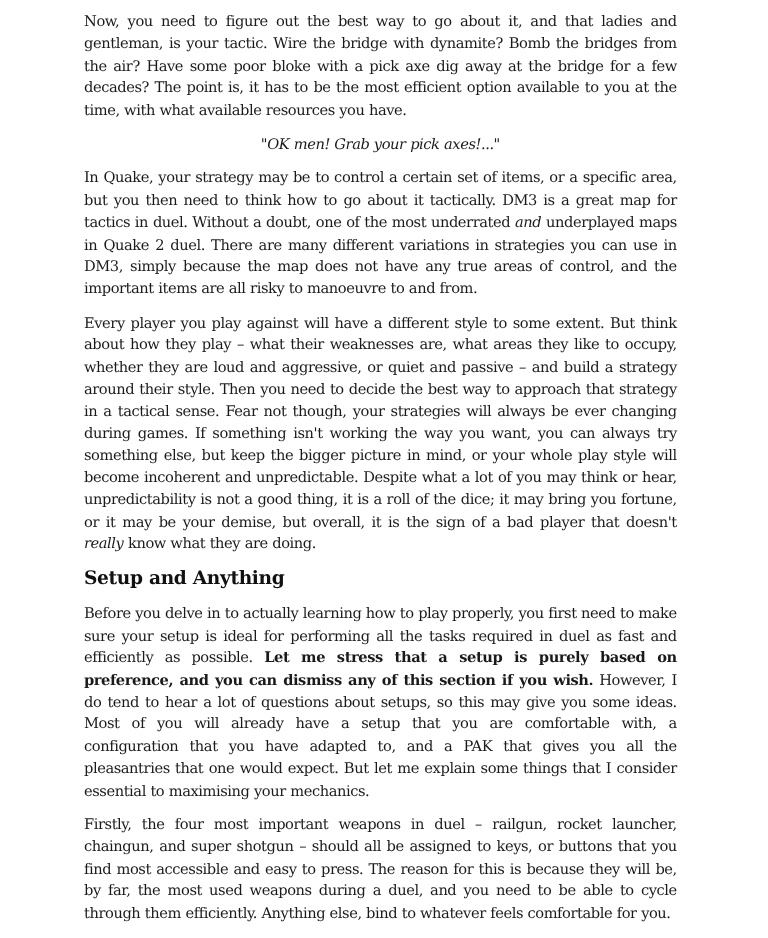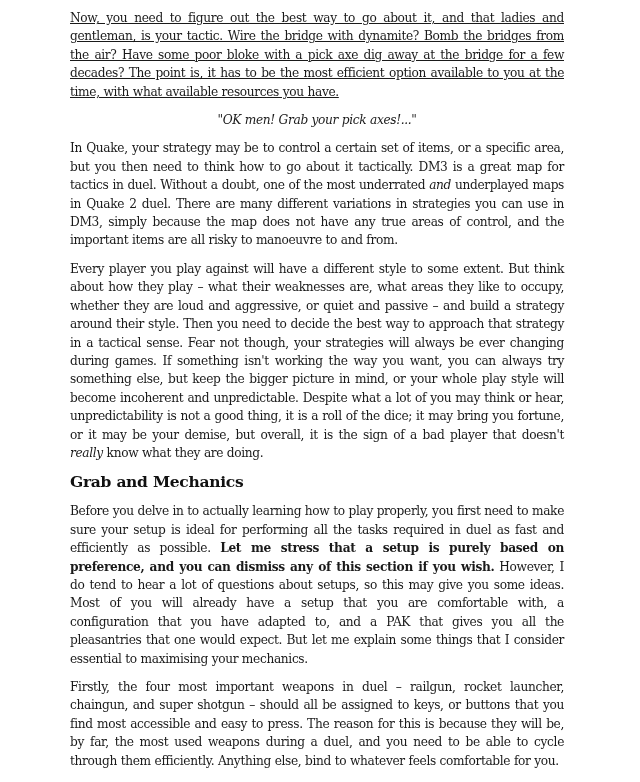--- a/index.html
+++ b/index.html
@@ -4,21 +4,21 @@
 <style>
   html, body { margin: 0; padding: 0; background: #ffffff; }
   body { width: 640px; height: 782px; overflow: hidden; position: relative; }
   .page {
     position: absolute; left: 70px; top: 0px; width: 494px;
     font-family: "DejaVu Serif", serif;
     font-size: 12.2px; line-height: 18.4px; color: #1a1a1a;
     letter-spacing: -0.35px; word-spacing: 0.2px;
   }
   p { margin: 0 0 10px 0; text-align: justify; }
-  p.first { margin-top: 9px; text-decoration: underline; }
+  p.first { margin-top: 9px; }
   p.quote { text-align: center; font-style: italic; margin: 0 0 10px 0; }
   h2 {
     font-family: "DejaVu Serif", serif; font-weight: bold;
     font-size: 15.5px; line-height: 20px; margin: 4px 0 10px 0; letter-spacing: -0.3px;
     color: #111;
   }
   b { font-weight: bold; }
   i { }
 </style>
 </head>
@@ -30,21 +30,21 @@
   </p>
 
   <p class="quote">
     <span>"OK men! Grab your pick axes!..."</span>
   </p>
 
   <p><span>In Quake, your strategy may be to control a certain set of items, or a specific area, but you then need to think how to go about it tactically. DM3 is a great map for tactics in duel. Without a doubt, one of the most underrated </span><i>and</i><span> underplayed maps in Quake 2 duel. There are many different variations in strategies you can use in DM3, simply because the map does not have any true areas of control, and the important items are all risky to manoeuvre to and from.</span></p>
 
   <p><span>Every player you play against will have a different style to some extent. But think about how they play – what their weaknesses are, what areas they like to occupy, whether they are loud and aggressive, or quiet and passive – and build a strategy around their style. Then you need to decide the best way to approach that strategy in a tactical sense. Fear not though, your strategies will always be ever changing during games. If something isn't working the way you want, you can always try something else, but keep the bigger picture in mind, or your whole play style will become incoherent and unpredictable. Despite what a lot of you may think or hear, unpredictability is not a good thing, it is a roll of the dice; it may bring you fortune, or it may be your demise, but overall, it is the sign of a bad player that doesn't </span><i>really</i><span> know what they are doing.</span></p>
 
-  <h2>Grab and Mechanics</h2>
+  <h2>Setup and Anything</h2>
 
   <p><span>Before you delve in to actually learning how to play properly, you first need to make sure your setup is ideal for performing all the tasks required in duel as fast and efficiently as possible. </span><b>Let me stress that a setup is purely based on preference, and you can dismiss any of this section if you wish.</b><span> However, I do tend to hear a lot of questions about setups, so this may give you some ideas. Most of you will already have a setup that you are comfortable with, a configuration that you have adapted to, and a PAK that gives you all the pleasantries that one would expect. But let me explain some things that I consider essential to maximising your mechanics.</span></p>
 
   <p>
     <span>Firstly, the four most important weapons in duel – railgun, rocket launcher, chaingun, and super shotgun – should all be assigned to keys, or buttons that you find most accessible and easy to press. The reason for this is because they will be, by far, the most used weapons during a duel, and you need to be able to cycle through them efficiently. Anything else, bind to whatever feels comfortable for you.</span>
   </p>
 
   <p>
     
   </p>

